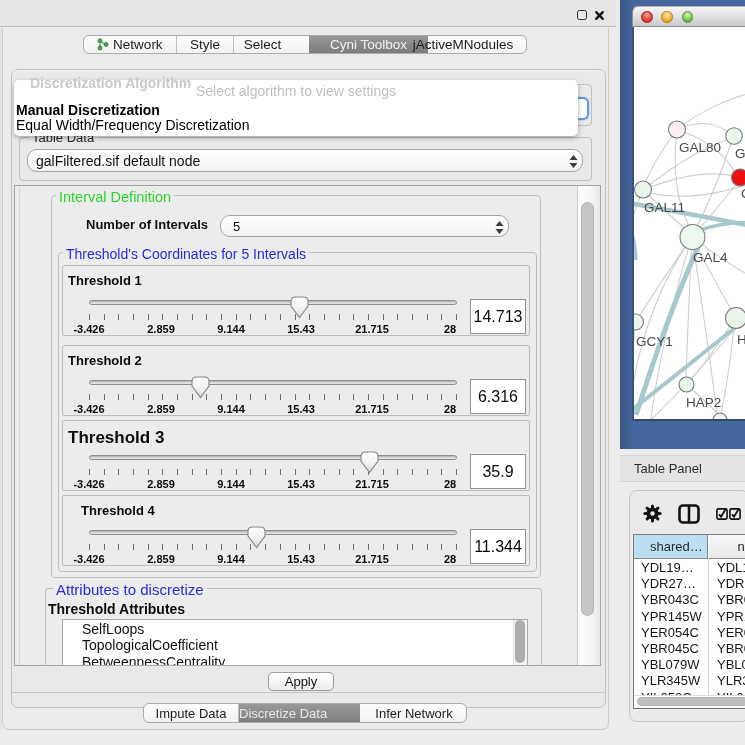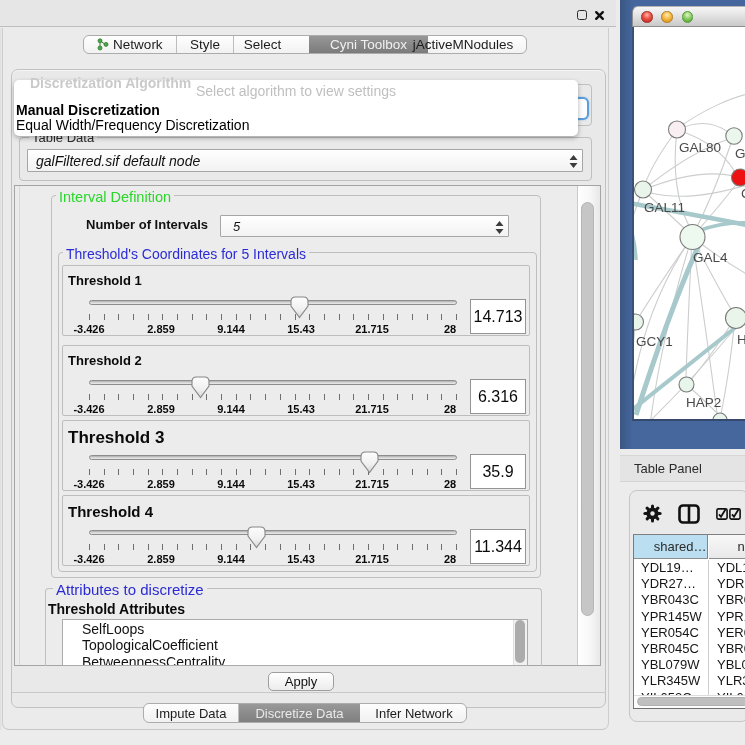--- a/index.html
+++ b/index.html
@@ -1,20 +1,20 @@
 <!DOCTYPE html>
 <html><head><meta charset="utf-8">
 <style>
 *{margin:0;padding:0;box-sizing:border-box;}
 html,body{width:745px;height:745px;overflow:hidden;}
 body{font-family:"Liberation Sans",sans-serif;background:#ECECEC;position:relative;}
 .abs{position:absolute;}
 .grp{position:absolute;border:1px solid #BFBFBF;border-radius:4px;}
 .gtitle{position:absolute;font-size:13px;padding:0 3px;line-height:13px;}
-.combo{position:absolute;background:linear-gradient(#FFFFFF,#F2F2F2);border:1px solid #A6A6A6;border-radius:1px;font-size:13px;color:#111;font-style:italic;}
+.combo{position:absolute;background:linear-gradient(#FFFFFF,#F2F2F2);border:1px solid #A6A6A6;border-radius:10px;font-size:13px;color:#111;}
 .bold{font-weight:bold;}
 svg{display:block;}
 </style></head>
 <body>
 
 <div class="abs" style="left:0;top:0;width:616px;height:27px;background:#E6E6E6;border-bottom:1px solid #BDBDBD;"></div>
 <div class="abs" style="left:24px;top:6px;font-size:13px;color:#8b5cf6;margin-top:36px;">Control Panel</div>
 <div class="abs" style="left:577px;top:10px;width:10px;height:10px;border:1.5px solid #2A2A2A;border-radius:2.5px;"></div>
 <svg class="abs" style="left:594px;top:10px;" width="11" height="11">
     <path d="M2.2 2.2 L8.8 8.8 M8.8 2.2 L2.2 8.8" stroke="#111" stroke-width="2.4" stroke-linecap="round"></path>
@@ -102,21 +102,21 @@
 <div class="abs bold" style="left:161px;top:478px;font-size:11px;color:#0A0A0A;transform:translateX(-50%);">2.859</div>
 <div class="abs bold" style="left:231px;top:478px;font-size:11px;color:#0A0A0A;transform:translateX(-50%);">9.144</div>
 <div class="abs bold" style="left:301px;top:478px;font-size:11px;color:#0A0A0A;transform:translateX(-50%);">15.43</div>
 <div class="abs bold" style="left:372px;top:478px;font-size:11px;color:#0A0A0A;transform:translateX(-50%);">21.715</div>
 <div class="abs bold" style="left:450px;top:478px;font-size:11px;color:#0A0A0A;transform:translateX(-50%);">28</div>
 <svg class="abs" style="left:359.5px;top:451px;" width="19" height="23">
     <path d="M1 10 L1 5.5 Q1 1 5.5 1 L13.5 1 Q18 1 18 5.5 L18 10 L9.5 21.5 Z" fill="url(#thg)" stroke="#878787" stroke-width="1.1"></path>
   </svg>
 <div class="abs" style="left:470px;top:454px;width:56px;height:35px;background:#FFF;border:1px solid #949494;font-size:16px;color:#0A0A0A;text-align:center;line-height:33px;">35.9</div>
 <div class="abs" style="left:62px;top:495px;width:468px;height:71px;border:1px solid #BDBDBD;border-radius:2px;"></div>
-<div class="abs bold" style="left:68px;top:503px;font-size:15px;color:#0A0A0A;">Threshold 4</div>
+<div class="abs bold" style="left:81px;top:503px;font-size:13px;color:#0A0A0A;">Threshold 4</div>
 <div class="abs" style="left:89px;top:530px;width:368px;height:5px;border:1px solid #8E8E8E;border-radius:4px;background:linear-gradient(#ADADAD,#D8D8D8 55%,#EAEAEA);"></div>
 <div class="abs" style="left:89px;top:544px;width:369px;height:6px;background:repeating-linear-gradient(90deg,#6E6E6E 0 1px,transparent 1px 14.68px);"></div>
 <div class="abs bold" style="left:89px;top:553px;font-size:11px;color:#0A0A0A;transform:translateX(-50%);">-3.426</div>
 <div class="abs bold" style="left:161px;top:553px;font-size:11px;color:#0A0A0A;transform:translateX(-50%);">2.859</div>
 <div class="abs bold" style="left:231px;top:553px;font-size:11px;color:#0A0A0A;transform:translateX(-50%);">9.144</div>
 <div class="abs bold" style="left:301px;top:553px;font-size:11px;color:#0A0A0A;transform:translateX(-50%);">15.43</div>
 <div class="abs bold" style="left:372px;top:553px;font-size:11px;color:#0A0A0A;transform:translateX(-50%);">21.715</div>
 <div class="abs bold" style="left:450px;top:553px;font-size:11px;color:#0A0A0A;transform:translateX(-50%);">28</div>
 <svg class="abs" style="left:247.0px;top:526px;" width="19" height="23">
     <path d="M1 10 L1 5.5 Q1 1 5.5 1 L13.5 1 Q18 1 18 5.5 L18 10 L9.5 21.5 Z" fill="url(#thg)" stroke="#878787" stroke-width="1.1"></path>
@@ -136,21 +136,21 @@
 <div class="abs bold" style="left:48px;top:601px;font-size:14px;color:#0A0A0A;">Threshold Attributes</div>
 <div class="abs" style="left:62px;top:619px;width:466px;height:47px;background:#FFF;border:1px solid #ABABAB;overflow:hidden;font-size:14px;color:#111;">
     <div style="position:absolute;left:19px;top:1px;line-height:16.3px;">SelfLoops<br>TopologicalCoefficient<br>BetweennessCentrality</div>
     <div style="position:absolute;right:0;top:0;width:14px;height:47px;background:#F2F2F2;border-left:1px solid #DFDFDF;"></div>
     <div style="position:absolute;right:2px;top:0px;width:10px;height:43px;border-radius:5px;background:#ACACAC;"></div>
   </div>
 <div class="abs" style="left:268px;top:672px;width:66px;height:19px;border:1px solid #9E9E9E;border-radius:5px;background:linear-gradient(#FFFFFF,#ECECEC);font-size:13px;color:#111;text-align:center;line-height:17px;">Apply</div>
 <div class="abs" style="left:12px;top:692px;width:594px;height:1px;background:#C8C8C8;"></div>
 <div class="abs" style="left:143px;top:703px;width:324px;height:20px;border:1px solid #ACACAC;border-radius:6px;background:linear-gradient(#FDFDFD,#F1F1F1);overflow:hidden;font-size:13px;color:#1C1C1C;">
 <div style="position:absolute;left:0;top:0;width:95px;height:20px;line-height:19px;text-align:center;border-right:1px solid #BDBDBD;">Impute Data</div>
-<div style="position:absolute;left:95px;top:0;width:121px;height:20px;line-height:19px;text-align:center;background:linear-gradient(#999999,#7C7C7C);color:#E9E9E9;">Discretize Data</div>
+<div style="position:absolute;left:95px;top:0;width:121px;height:20px;line-height:19px;text-align:left;background:linear-gradient(#999999,#7C7C7C);color:#E9E9E9;">Discretize Data</div>
 <div style="position:absolute;left:216px;top:0;width:108px;height:20px;line-height:19px;text-align:center;">Infer Network</div>
 </div>
 <div class="abs" style="left:620px;top:0;width:125px;height:449px;background:linear-gradient(90deg,#395683 0px,#46679E 13px);"></div>
 <div class="abs" style="left:632px;top:6px;width:113px;height:21px;border-radius:6px 0 0 0;background:linear-gradient(#F6F6F6,#E3E3E3 45%,#C9C9C9);border-left:1px solid #8F8F8F;border-top:1px solid #B5B5B5;border-bottom:1px solid #8E8E8E;"></div>
 <div class="abs" style="left:641px;top:11px;width:11.5px;height:11.5px;border-radius:50%;background:radial-gradient(circle at 50% 30%,#FFB3AC 0%,#F0584C 40%,#D0342A 75%,#B82A21);border:0.5px solid #9E2B22;"></div>
 <div class="abs" style="left:661px;top:11px;width:11.5px;height:11.5px;border-radius:50%;background:radial-gradient(circle at 50% 30%,#FFEBB5 0%,#F7BC45 45%,#E09A25 80%);border:0.5px solid #B07E1E;"></div>
 <div class="abs" style="left:681.5px;top:11px;width:11.5px;height:11.5px;border-radius:50%;background:radial-gradient(circle at 50% 30%,#E2F6C8 0%,#8CCE63 45%,#5FAE3E 80%);border:0.5px solid #579A3B;"></div>
 <div class="abs" style="left:632px;top:27px;width:113px;height:394px;background:#FFF;border-left:2px solid #3C5177;border-bottom:2px solid #36486B;overflow:hidden;">
 <svg width="113" height="394" viewBox="632 27 113 394">
 <g fill="none" stroke="#CBCECD" stroke-width="1.1">
@@ -234,21 +234,21 @@
   </svg>
 <svg class="abs" style="left:716px;top:508px;" width="12" height="12">
     <rect x="0.9" y="0.9" width="10.2" height="10.2" rx="1.5" fill="none" stroke="#111" stroke-width="1.6"></rect>
     <path d="M3 6.4 L5 8.8 L9.6 1.2" fill="none" stroke="#111" stroke-width="1.8"></path>
   </svg>
 <svg class="abs" style="left:729px;top:508px;" width="12" height="12">
     <rect x="0.9" y="0.9" width="10.2" height="10.2" rx="1.5" fill="none" stroke="#111" stroke-width="1.6"></rect>
     <path d="M3 6.4 L5 8.8 L9.6 1.2" fill="none" stroke="#111" stroke-width="1.8"></path>
   </svg>
 <div class="abs" style="left:633px;top:534px;width:112px;height:174px;border-left:1px solid #7A7A7A;border-top:1px solid #808080;background:#FFF;overflow:hidden;">
-<div style="position:absolute;left:0;top:0;width:73.5px;height:24px;background:#BBDFF1;border-right:1px solid #77878F;border-bottom:1px solid #8E8E8E;font-size:13px;color:#2B2B2B;text-align:right;line-height:23px;padding-left:4px;">shared…</div>
+<div style="position:absolute;left:0;top:0;width:73.5px;height:24px;background:#BBDFF1;border-right:1px solid #77878F;border-bottom:1px solid #8E8E8E;font-size:13px;color:#2B2B2B;text-align:left;line-height:23px;padding-left:16px;">shared…</div>
 <div style="position:absolute;left:74.5px;top:0;width:38px;height:24px;background:linear-gradient(#F8F8F8,#E8E8E8);border-bottom:1px solid #8E8E8E;font-size:13px;color:#2B2B2B;">
       <span style="position:absolute;left:29px;top:4px;">nam</span>
     </div>
 <div style="position:absolute;left:73.5px;top:25px;width:1px;height:149px;background:#CFCFCF;"></div>
 <div style="position:absolute;left:7px;top:25px;font-size:13px;color:#161616;line-height:16.2px;white-space:nowrap;">YDL19…<br>YDR27…<br>YBR043C<br>YPR145W<br>YER054C<br>YBR045C<br>YBL079W<br>YLR345W<br>YIL052C</div>
 <div style="position:absolute;left:83px;top:25px;font-size:13px;color:#161616;line-height:16.2px;white-space:nowrap;">YDL1<br>YDR2<br>YBR0<br>YPR1<br>YER0<br>YBR0<br>YBL0<br>YLR3<br>YIL0</div>
 <div style="position:absolute;left:0;top:160px;width:112px;height:14px;background:#FCFCFC;border-top:1px solid #DDDDDD;"></div>
 <div style="position:absolute;left:3px;top:161.5px;width:112px;height:9px;border-radius:4.5px;background:#BFBFBF;border:1px solid #B0B0B0;"></div>
 </div>
 <div class="abs" style="left:633px;top:708px;width:112px;height:1px;background:#6F6F6F;"></div>

